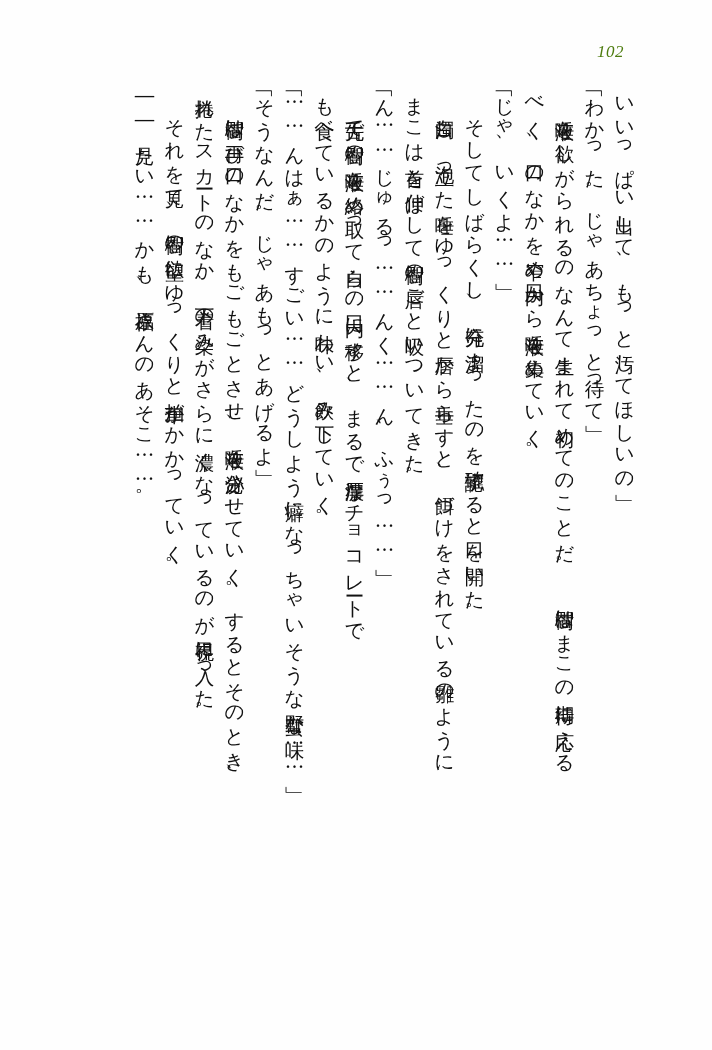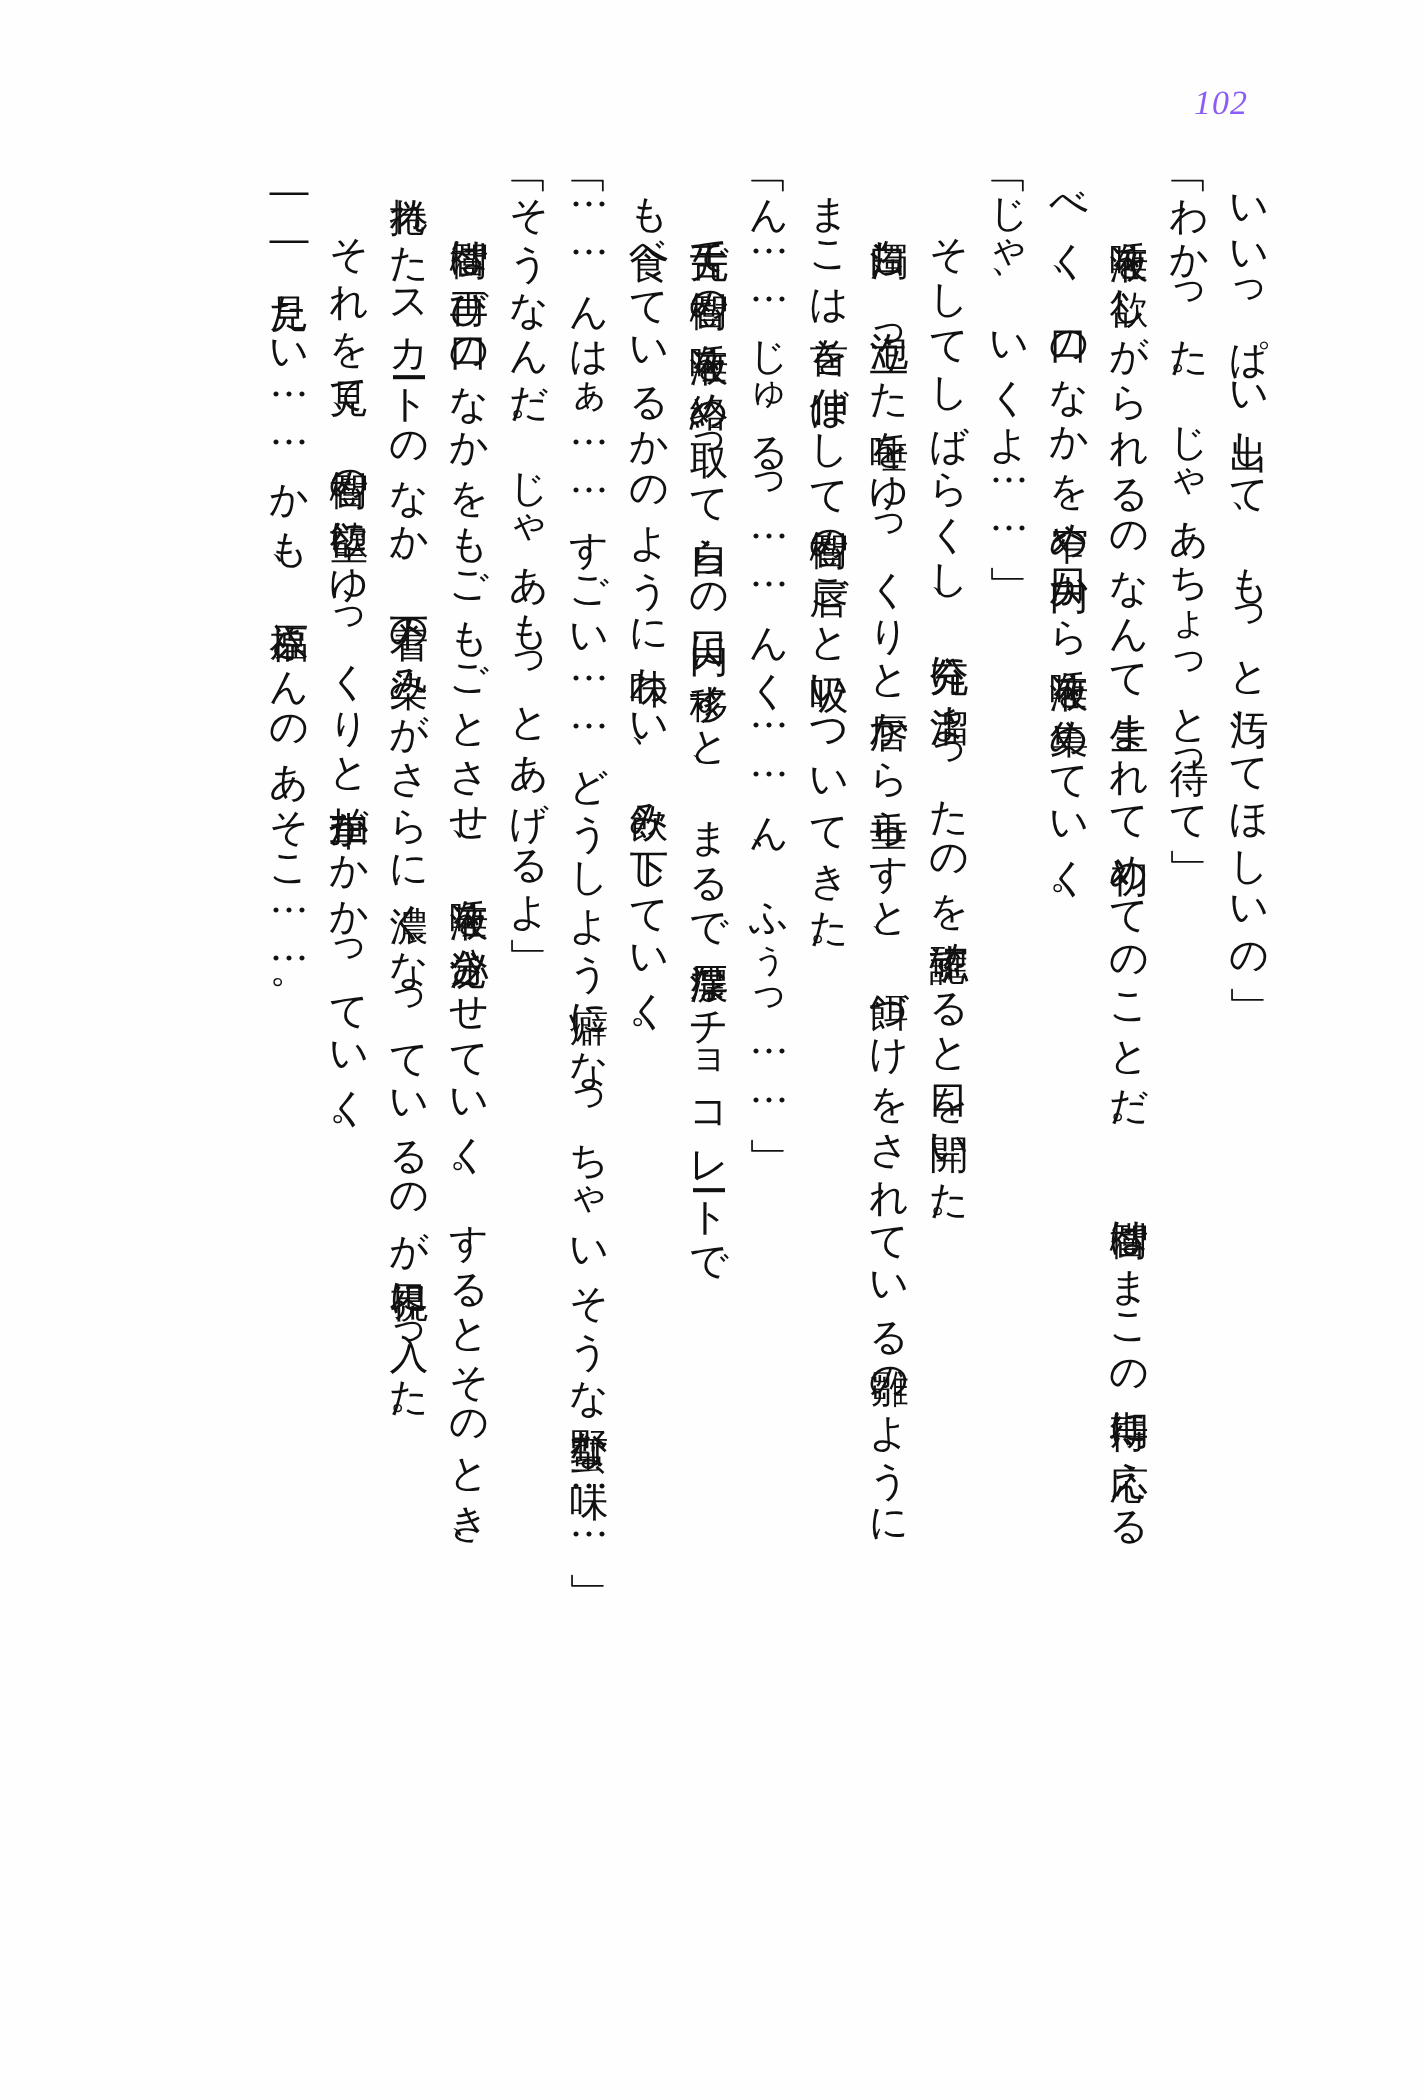--- a/index.html
+++ b/index.html
@@ -22,21 +22,21 @@
     height: 1050px;
     background: #fefefe;
   }
   .page-number {
     position: absolute;
     top: 42px;
     right: 88px;
     font-family: "Liberation Serif", "DejaVu Serif", serif;
     font-style: italic;
     font-size: 17px;
-    color: #8b5cf6;
+    color: #4d7c0f;
     letter-spacing: 0.5px;
   }
   .text-body {
     position: absolute;
     top: 84px;
     right: 78px;
     left: 64px;
     bottom: 60px;
     display: flex;
     flex-direction: row-reverse;

